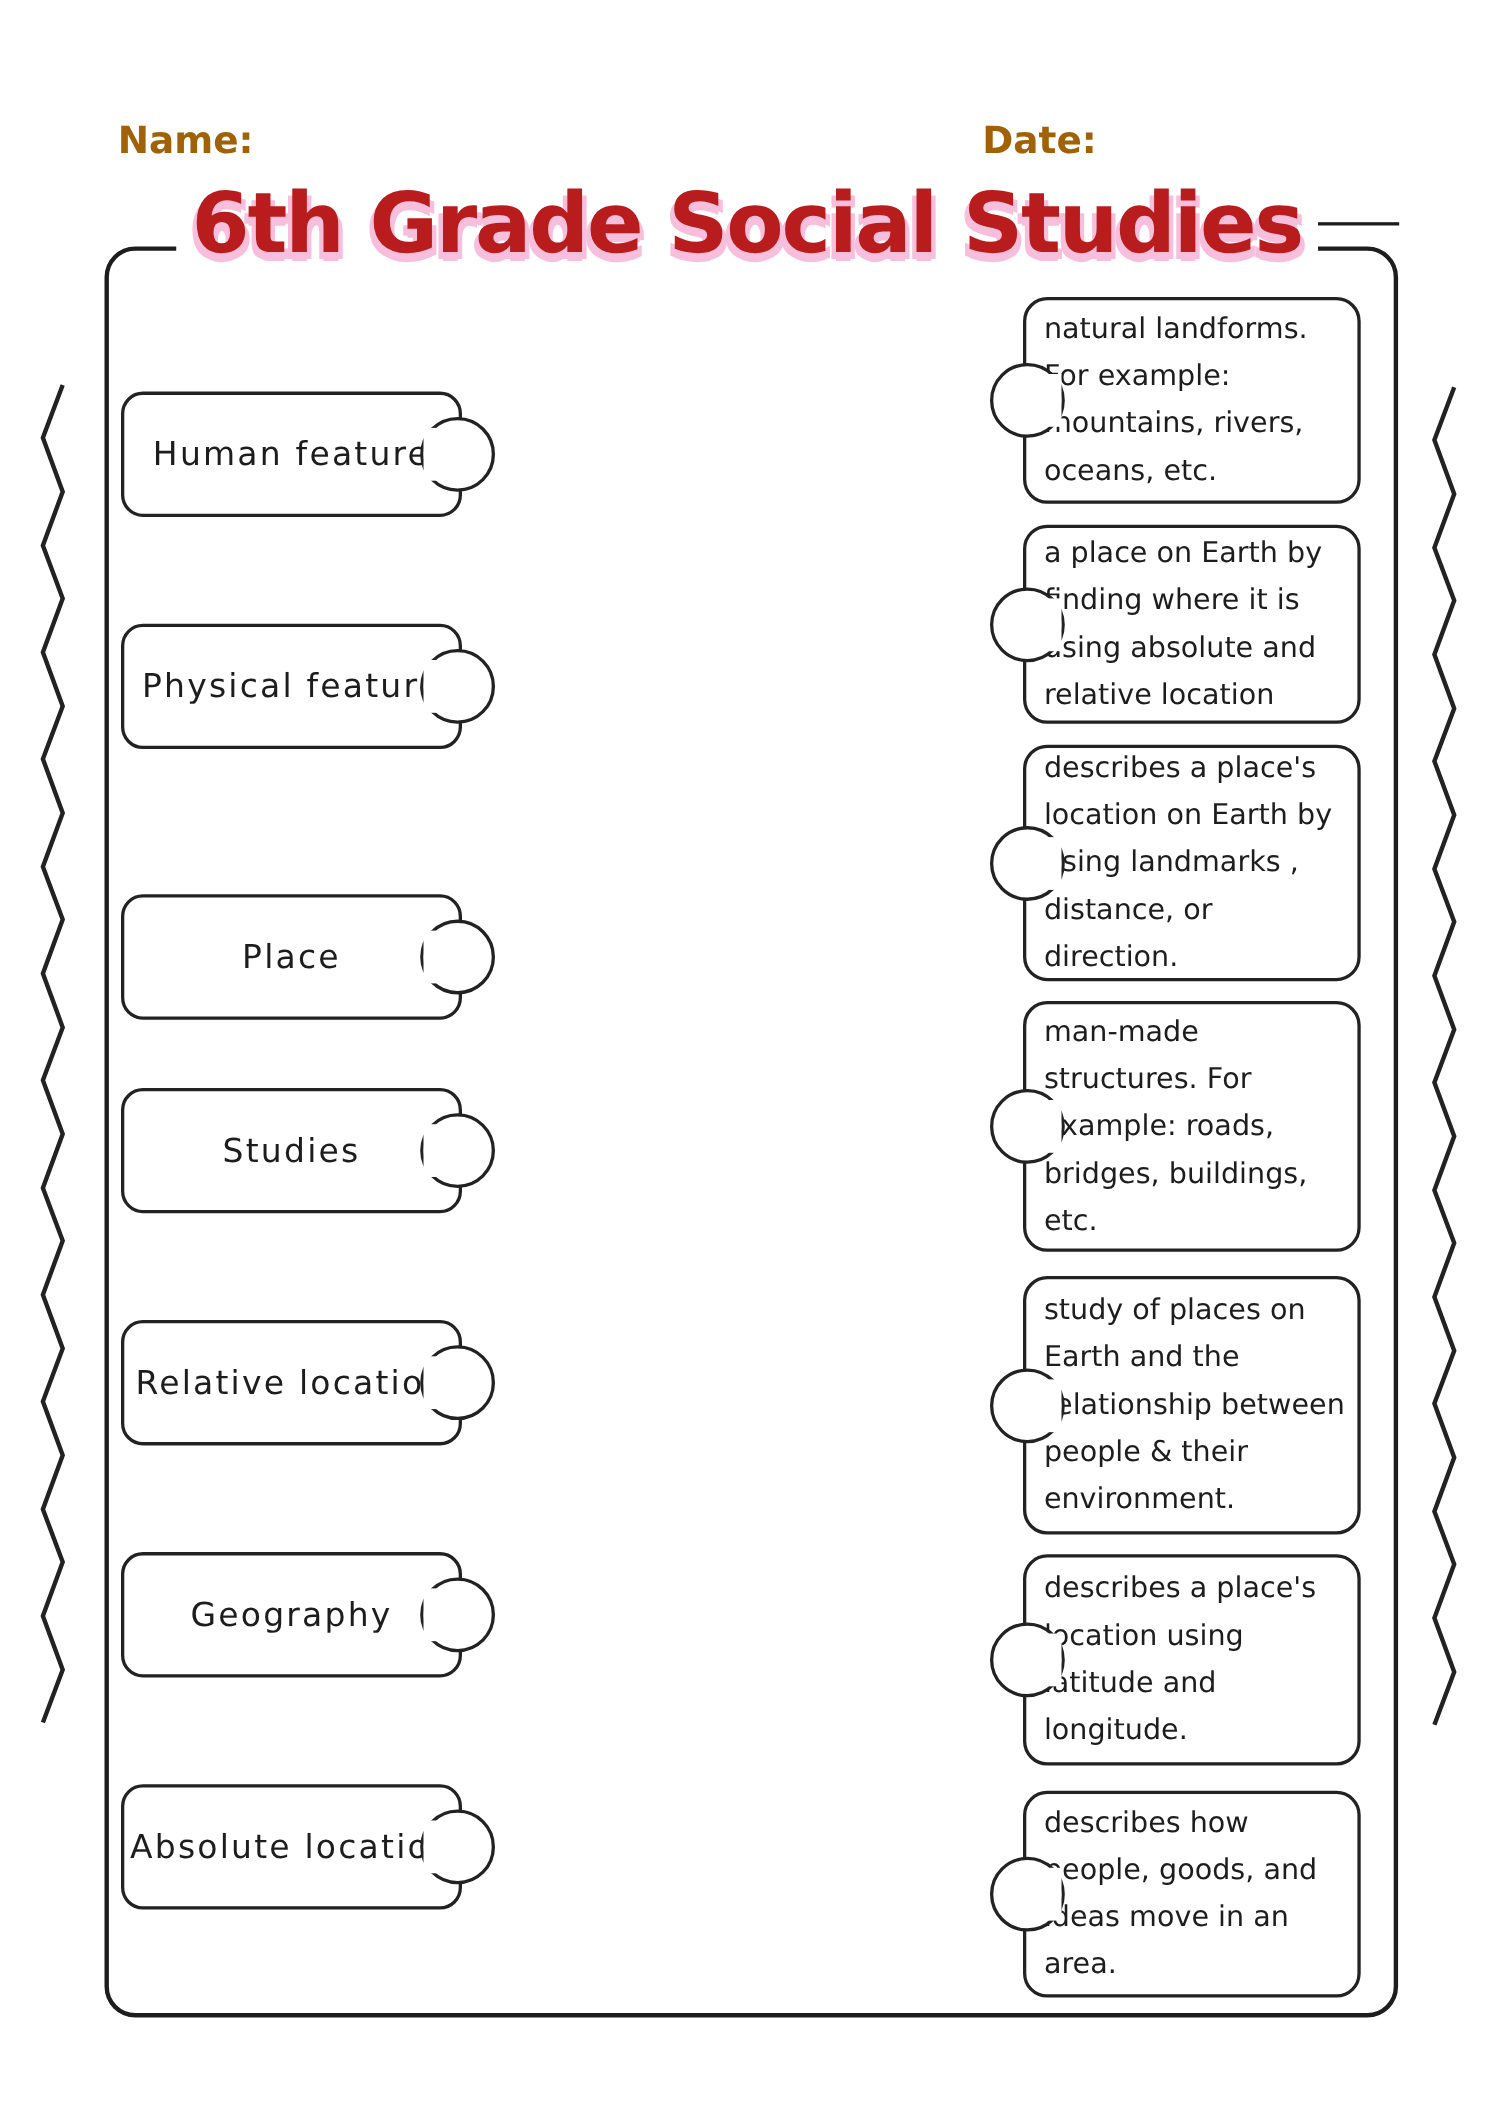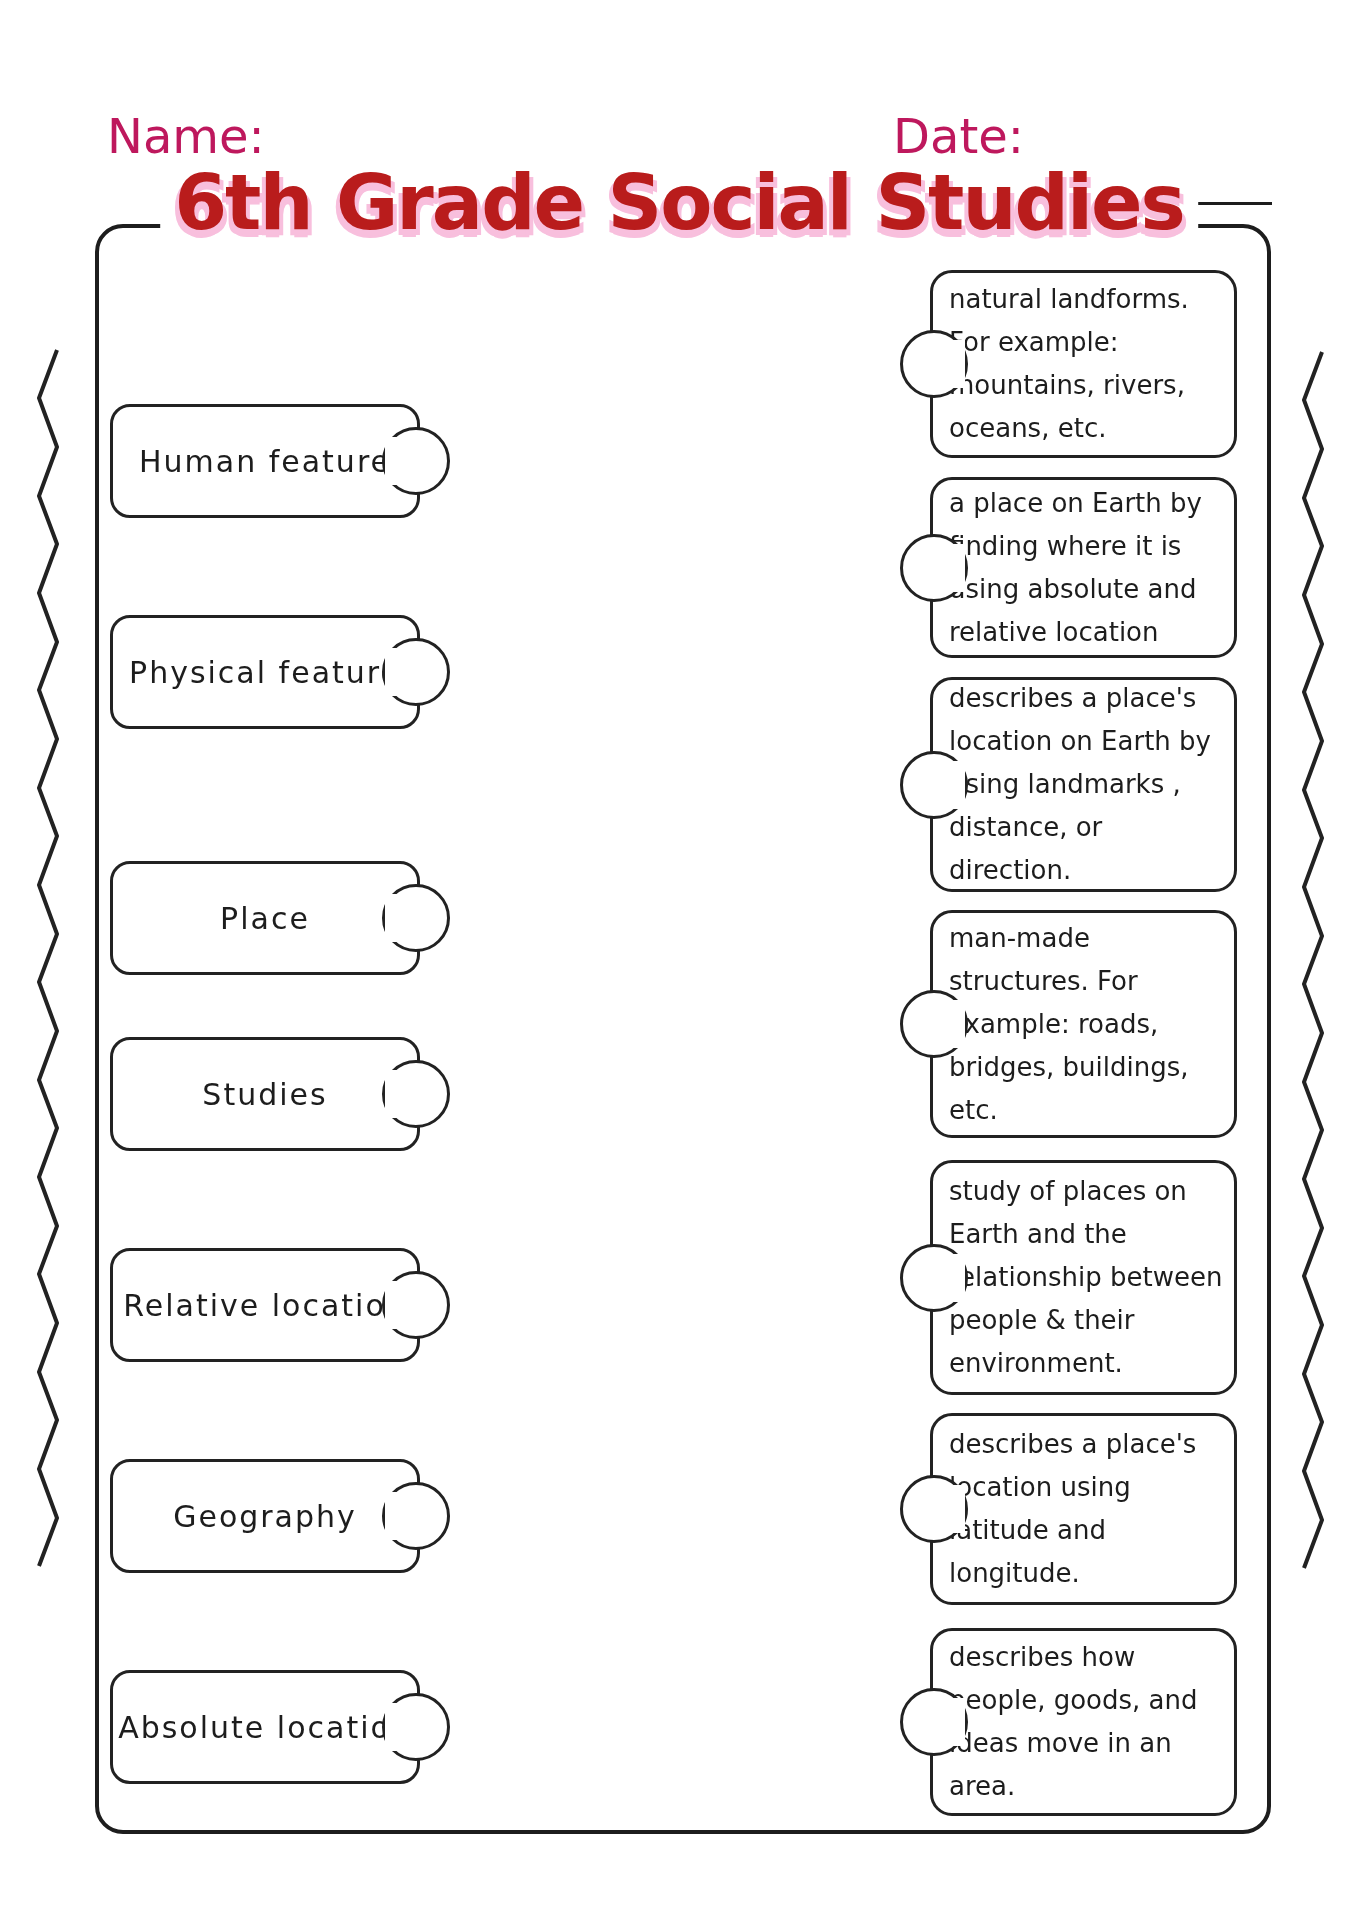--- a/index.html
+++ b/index.html
@@ -7,21 +7,21 @@
     position:relative;
     width:1358px;height:1920px;
     background:#ffffff;
     font-family:"DejaVu Sans","Liberation Sans",sans-serif;
     color:#1d1d1d;
     overflow:hidden;
   }
   
   .nd-label{
     position:absolute;
-    font-size:48px;font-weight:normal;color:#be185d;
+    font-size:34px;font-weight:bold;color:#a16207;
     letter-spacing:0px;white-space:nowrap;
   }
   .name-label{left:107px;top:108px;}
   .date-label{left:893px;top:108px;}
   .write-line{
     position:absolute;height:0;border-bottom:3px solid #1d1d1d;
   }
   .name-line{left:252px;top:202px;width:626px;}
   .date-line{left:1020px;top:202px;width:252px;}
   
@@ -42,21 +42,21 @@
   }
   .instruction{
     position:absolute;left:112px;top:278px;margin:0;
     font-size:27px;color:#1d1d1d;z-index:2;
   }
   
   .word-box{
     position:absolute;left:110px;width:310px;height:114px;
     background:#ffffff;border:3px solid #222222;border-radius:20px;
     display:flex;align-items:center;justify-content:center;
-    z-index:2;box-sizing:border-box;margin-top:48px;
+    z-index:2;box-sizing:border-box;
   }
   .word-label{
     font-size:30px;letter-spacing:2px;color:#1d1d1d;white-space:nowrap;
   }
   .tab-right{
     position:absolute;right:-33px;top:50%;transform:translateY(-50%);
     width:62px;height:62px;border:3px solid #222222;border-radius:50%;
     background:#ffffff;
   }
   .tab-cover-right{

